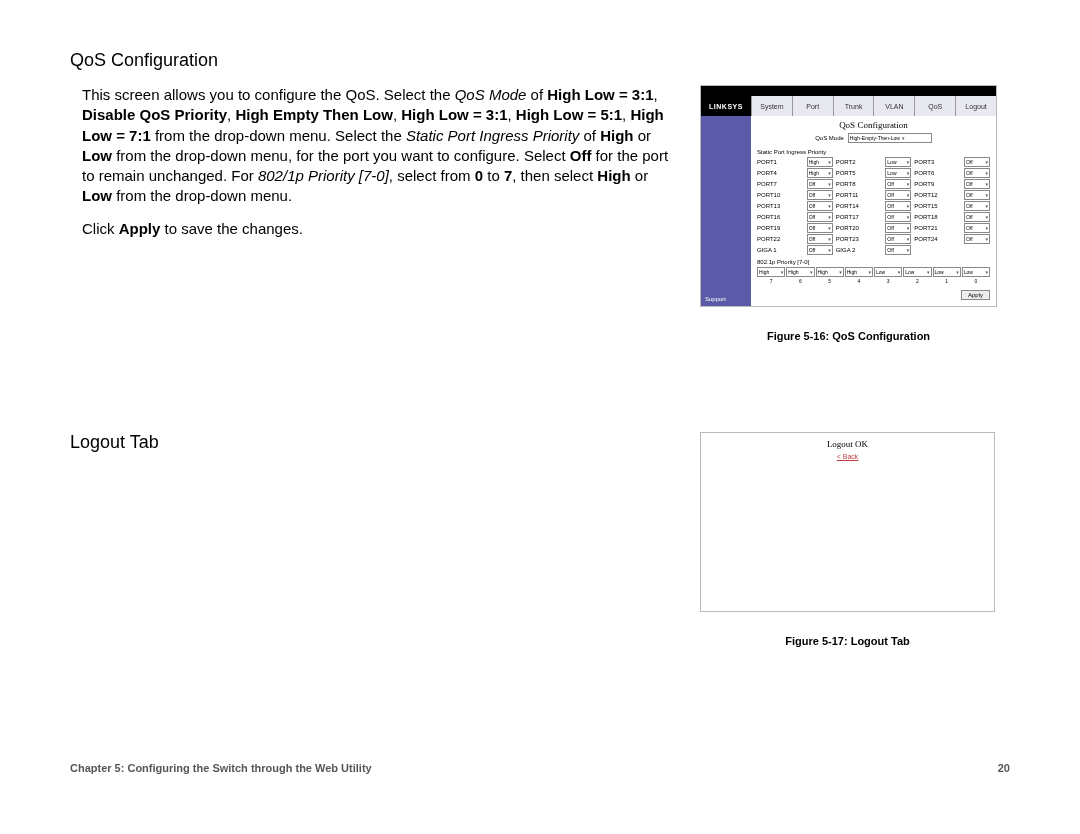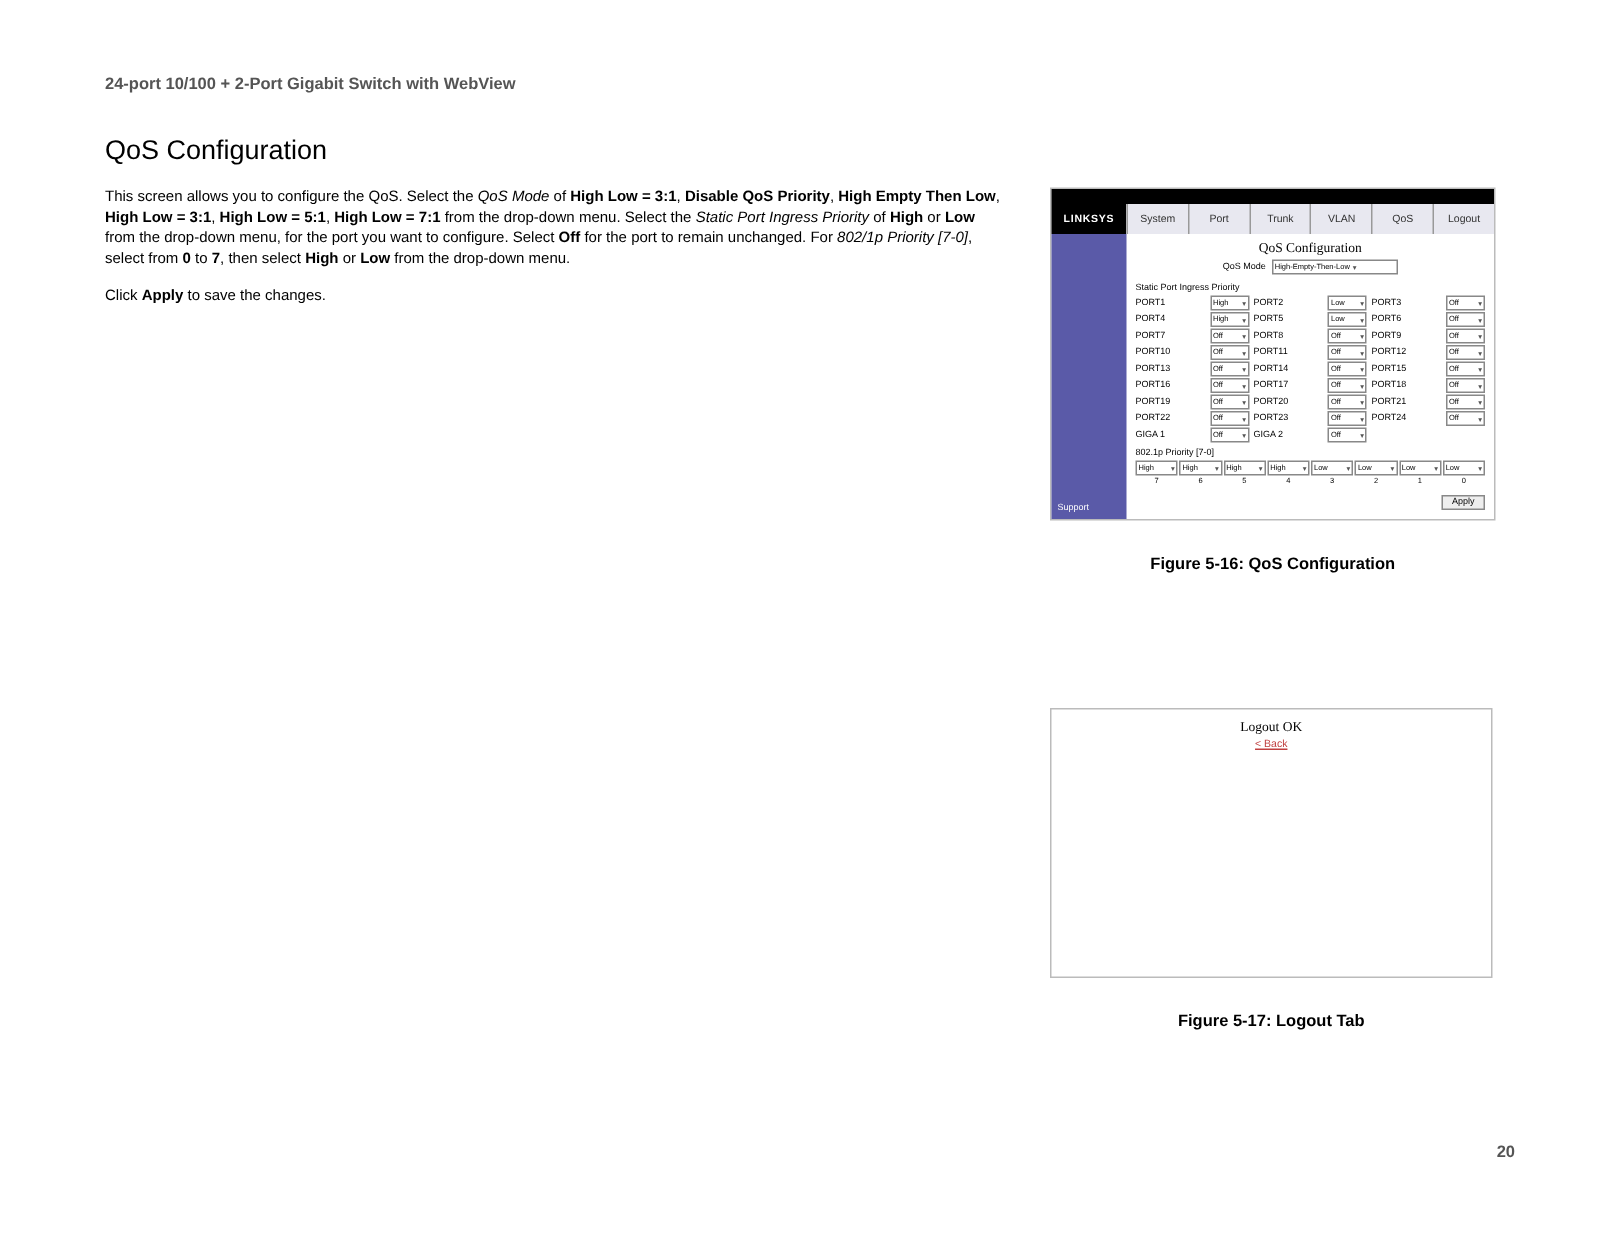--- a/index.html
+++ b/index.html
@@ -35,23 +35,23 @@
     gap: 30px;
     align-items: flex-start;
   }
   .left {
     flex: 0 0 600px;
   }
   .right {
     flex: 0 0 295px;
   }
   .body-text {
-    font-size: 10px;
+    font-size: 15px;
     line-height: 1.35;
-    margin: 0 0 12px 0;
+    margin: 0 0 12px 12px;
   }
   .body-text b { font-weight: bold; }
   .body-text i { font-style: italic; }
   .fig-caption {
     font-size: 11px;
     font-weight: bold;
     text-align: center;
     margin-top: 23px;
   }
   
@@ -245,21 +245,20 @@
     color: #555;
   }
   .sec2 {
     margin-top: 90px;
   }
 </style>
 </head>
 <body>
 
 <div class="page">
-  <div class="doc-header">24-port 10/100 + 2-Port Gigabit Switch with WebView</div>
 
   <h2 class="section-title">QoS Configuration</h2>
 
   <div class="cols">
     <div class="left">
       <p class="body-text">
         <span>This screen allows you to configure the QoS. Select the </span><i>QoS Mode</i><span> of </span><b>High Low = 3:1</b><span>, </span><b>Disable QoS Priority</b><span>, </span><b>High Empty Then Low</b><span>, </span><b>High Low = 3:1</b><span>, </span><b>High Low = 5:1</b><span>, </span><b>High Low = 7:1</b><span> from the drop-down menu. Select the </span><i>Static Port Ingress Priority</i><span> of </span><b>High</b><span> or </span><b>Low</b><span> from the drop-down menu, for the port you want to configure. Select </span><b>Off</b><span> for the port to remain unchanged. For </span><i>802/1p Priority [7-0]</i><span>, select from </span><b>0</b><span> to </span><b>7</b><span>, then select </span><b>High</b><span> or </span><b>Low</b><span> from the drop-down menu.</span>
       </p>
       <p class="body-text">
         <span>Click </span><b>Apply</b><span> to save the changes.</span>
@@ -371,28 +370,30 @@
             </div>
           </div>
         </div>
       </div>
       <div class="fig-caption">Figure 5-16: QoS Configuration</div>
     </div>
   </div>
 
   <div class="cols sec2">
     <div class="left">
+      <h2 class="section-title">Logout Tab</h2>
     </div>
     <div class="right">
       <div class="fig517">
         <div class="fig517-ok">Logout OK</div>
         <div class="fig517-back">&lt; Back</div>
       </div>
       <div class="fig-caption">Figure 5-17: Logout Tab</div>
     </div>
   </div>
 
   <div class="doc-footer">
     <div>
+      <div>Chapter 5: Configuring the Switch through the Web Utility</div>
     </div>
     <div>20</div>
   </div>
 </div>
 
 </body></html>

